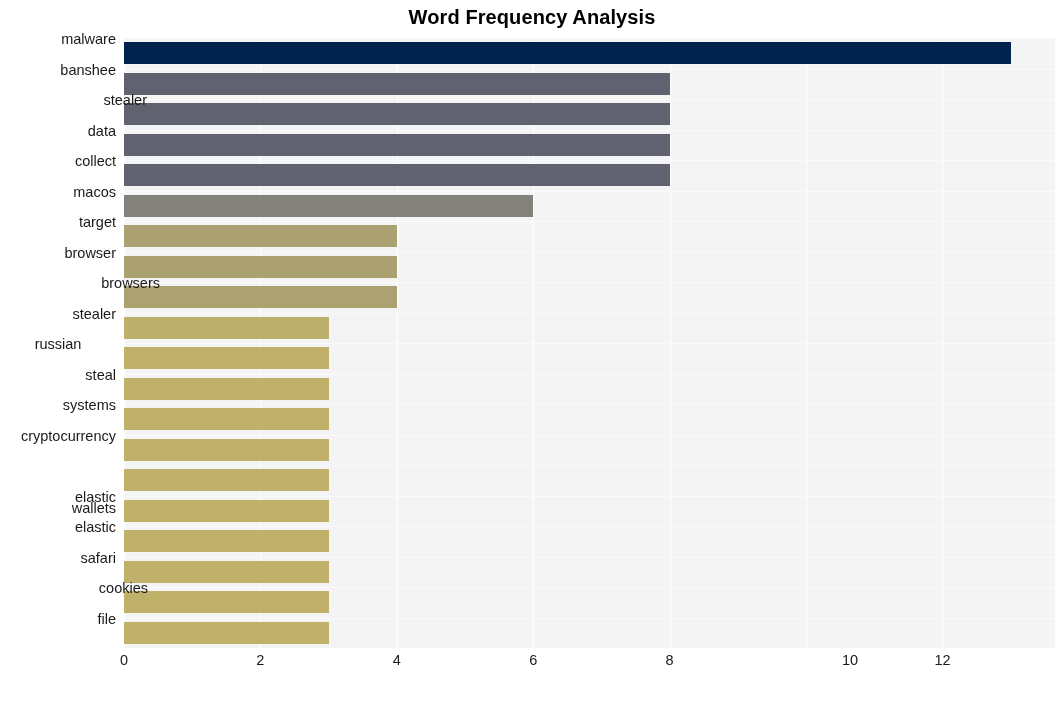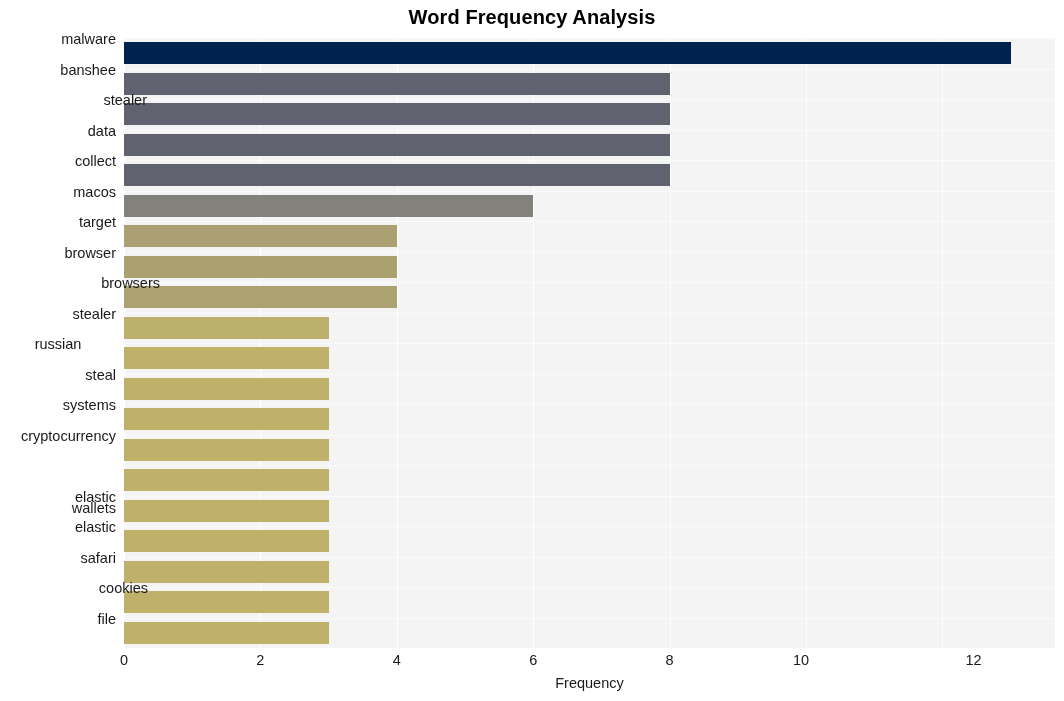--- a/index.html
+++ b/index.html
@@ -193,19 +193,18 @@
       <div class="ytick" style="top: 553.25px; margin-left: 32px;">cookies</div>
       <div class="ytick" style="top: 583.75px;">file</div>
     </div>
 
   <div id="xticks">
       <div class="xtick" style="left: 124px;">0</div>
       <div class="xtick" style="left: 260.41px;">2</div>
       <div class="xtick" style="left: 396.821px;">4</div>
       <div class="xtick" style="left: 533.231px;">6</div>
       <div class="xtick" style="left: 669.641px;">8</div>
-      <div class="xtick" style="left: 801px;">10</div>
-      <div class="xtick" style="left: 942.462px; margin-left: 31px;">12</div>
+      <div class="xtick" style="left: 850px;">10</div>
+      <div class="xtick" style="left: 942.462px;">12</div>
     </div>
 
-  <div id="xlabel">Frequency</div>
 
 </div>
 
 </body></html>

